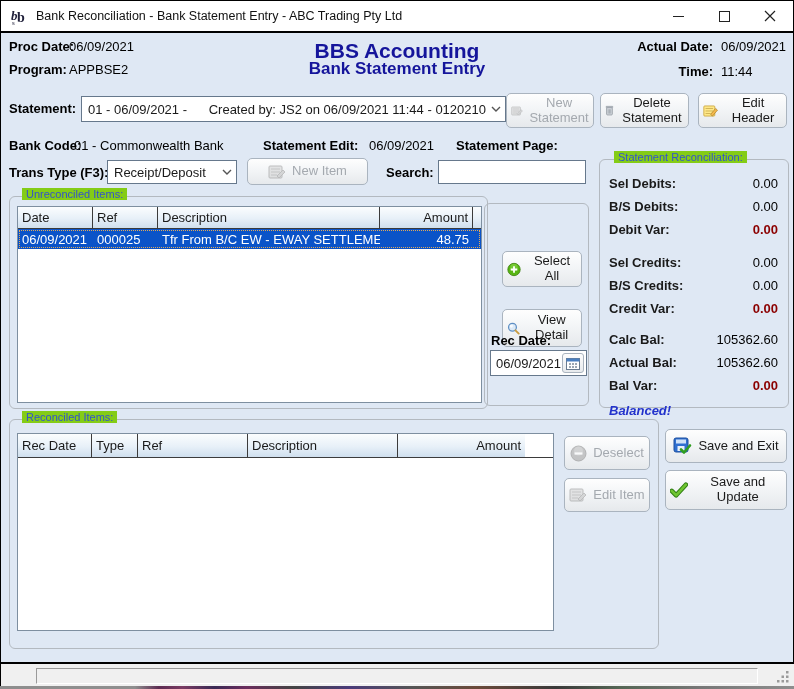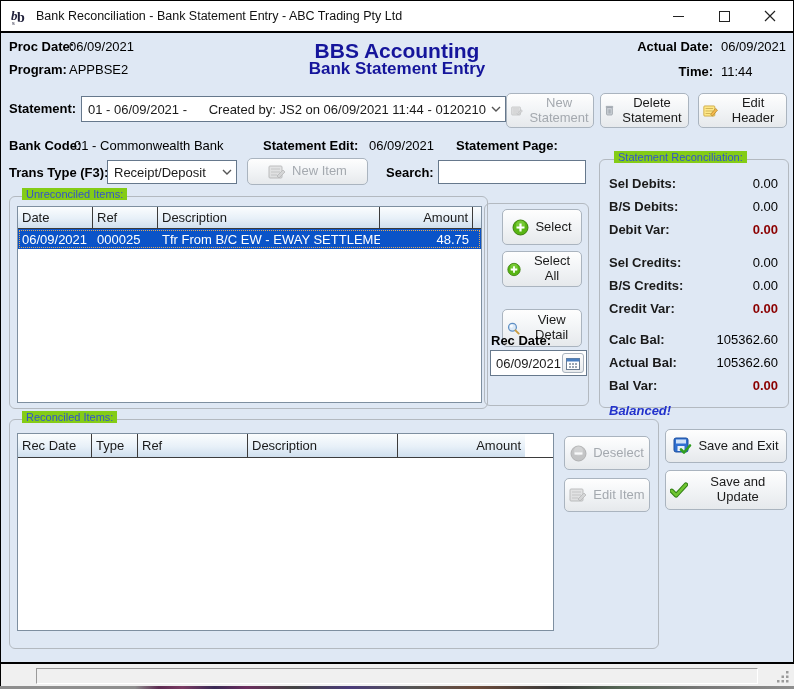--- a/index.html
+++ b/index.html
@@ -196,28 +196,20 @@
       <div class="trow selected">
         <div class="td" style="width:75px;">06/09/2021</div>
         <div class="td" style="width:65px;">000025</div>
         <div class="td" style="width:222px;">Tfr From B/C EW - EWAY SETTLEME...</div>
         <div class="td right" style="width:93px;">48.75</div>
       </div>
     </div>
 
     <div class="group" style="left:483px; top:202px; width:105px; height:203px;"></div>
 
-    <div class="btn" style="left:501px; top:208px; width:80px; height:36px;">
-      <svg width="17" height="17" viewBox="0 0 17 17">
-        <circle cx="8.5" cy="8.5" r="7.5" fill="#58b513" stroke="#3c7f0c"></circle>
-        <circle cx="8.5" cy="6" r="4.5" fill="#8ed84f" opacity="0.55"></circle>
-        <path d="M8.5 4.5 v8 M4.5 8.5 h8" stroke="#fff" stroke-width="2.2"></path>
-      </svg>
-      <span class="txt">Select</span>
-    </div>
 
     <div class="btn" style="left:501px; top:250px; width:80px; height:36px;">
       <svg width="15" height="15" viewBox="0 0 17 17">
         <circle cx="8.5" cy="8.5" r="7.5" fill="#58b513" stroke="#3c7f0c"></circle>
         <circle cx="8.5" cy="6" r="4.5" fill="#8ed84f" opacity="0.55"></circle>
         <path d="M8.5 4.5 v8 M4.5 8.5 h8" stroke="#fff" stroke-width="2.2"></path>
       </svg>
       <span class="txt">Select All</span>
     </div>
 

